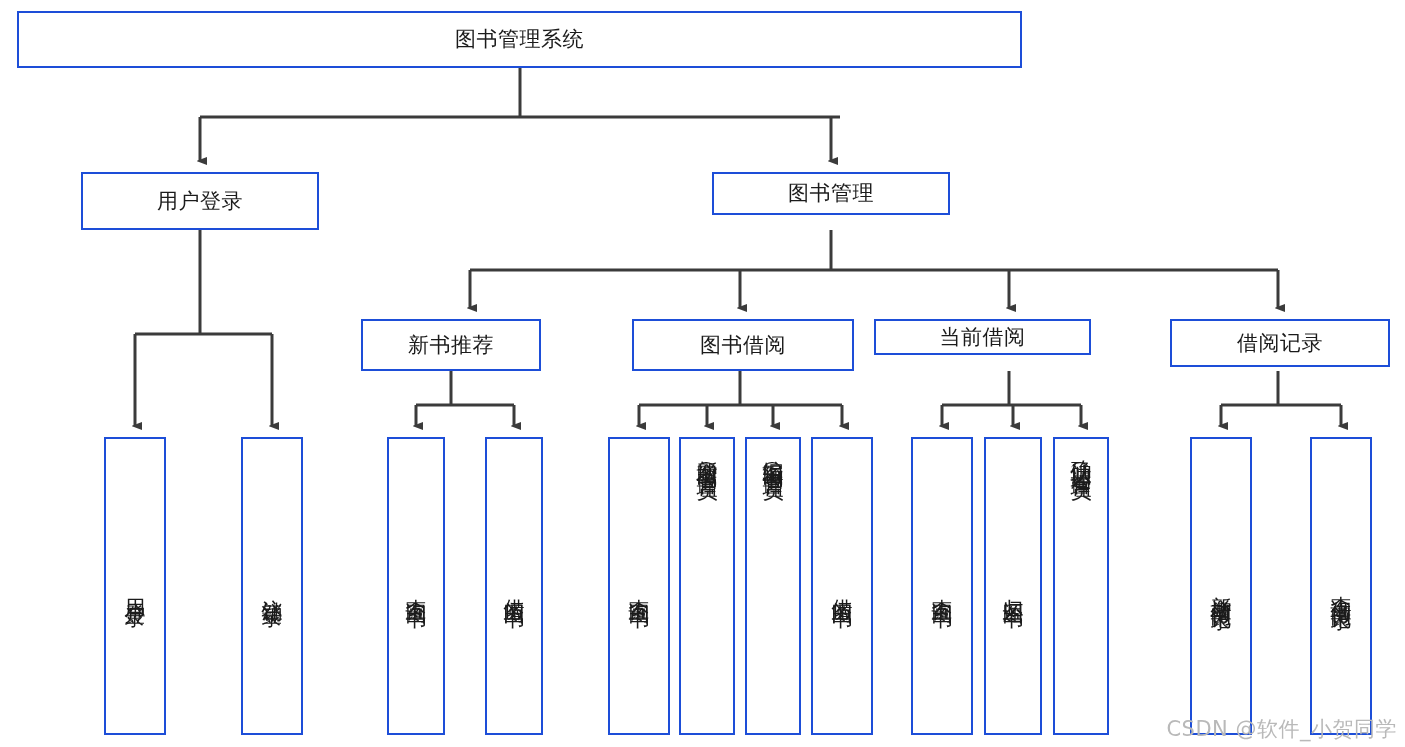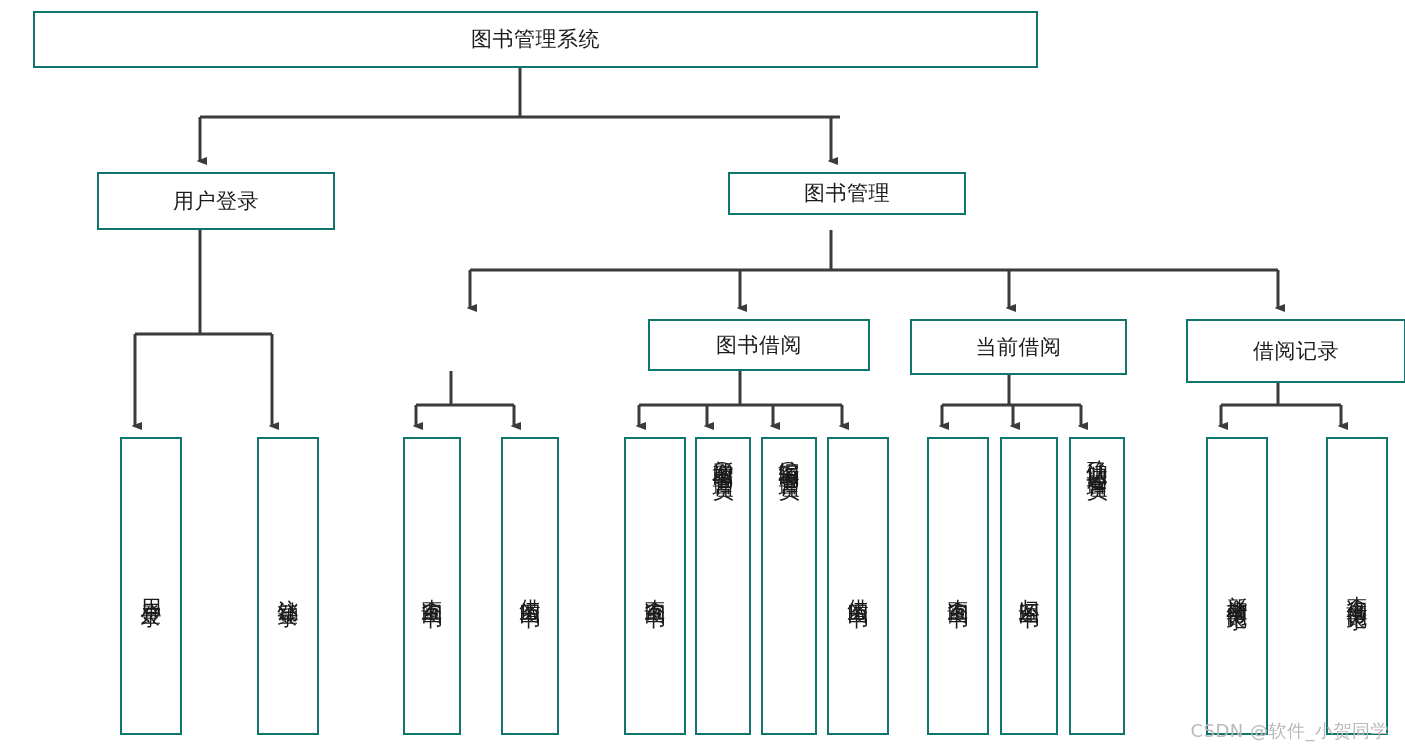--- a/index.html
+++ b/index.html
@@ -21,27 +21,26 @@
   }
   #diagram-svg {
     position: absolute;
     left: 0;
     top: 0;
     width: 1405px;
     height: 747px;
   }
   .node-box {
     position: absolute;
-    border: 2px solid #0f766e;
+    border: 2px solid #1d4ed8;
     background: #ffffff;
     display: flex;
     align-items: center;
     justify-content: center;
     color: #1b1b1b;
-    margin-left: 16px;
   }
   .node-label {
     font-size: 21px;
     line-height: 1.25;
     letter-spacing: 0.5px;
     white-space: nowrap;
     color: #1b1b1b;
   }
   .node-box.leaf {
     align-items: flex-start;
@@ -55,23 +54,23 @@
     letter-spacing: 3px;
     font-size: 21px;
     line-height: 1.05;
     display: block;
   }
   .node-box.leaf.centered {
     align-items: center;
   }
   .watermark {
     position: absolute;
-    right: 16px;
+    right: 8px;
     bottom: 4px;
-    font-size: 18px;
+    font-size: 21px;
     color: #b9b9b9;
     white-space: nowrap;
     letter-spacing: 0.5px;
     pointer-events: none;
   }
 </style>
 </head>
 <body>
 
 <div id="diagram-root">
@@ -130,27 +129,30 @@
     <span class="node-label">图书管理系统</span>
   </div>
 
   <div class="node-box" style="left:81px; top:172px; width:238px; height:58px;">
     <span class="node-label">用户登录</span>
   </div>
   <div class="node-box" style="left:712px; top:172px; width:238px; height:43px;">
     <span class="node-label">图书管理</span>
   </div>
 
+  <div class="node-box" style="left:361px; top:319px; width:180px; height:52px;">
+    <span class="node-label">新书推荐</span>
+  </div>
   <div class="node-box" style="left:632px; top:319px; width:222px; height:52px;">
     <span class="node-label">图书借阅</span>
   </div>
-  <div class="node-box" style="left:894px; top:319px; width:217px; height:56px;">
+  <div class="node-box" style="left:874px; top:319px; width:217px; height:36px;">
     <span class="node-label">当前借阅</span>
   </div>
-  <div class="node-box" style="left:1170px; top:319px; width:220px; height:64px;justify-content:center;">
+  <div class="node-box" style="left:1170px; top:319px; width:220px; height:48px;justify-content:center;">
     <span class="node-label">借阅记录</span>
   </div>
 
   <div class="node-box leaf centered" style="left:104px; top:437px; width:62px; height:298px;">
     <span class="node-label">用户登录</span>
   </div>
   <div class="node-box leaf centered" style="left:241px; top:437px; width:62px; height:298px;">
     <span class="node-label">注销登录</span>
   </div>
 

